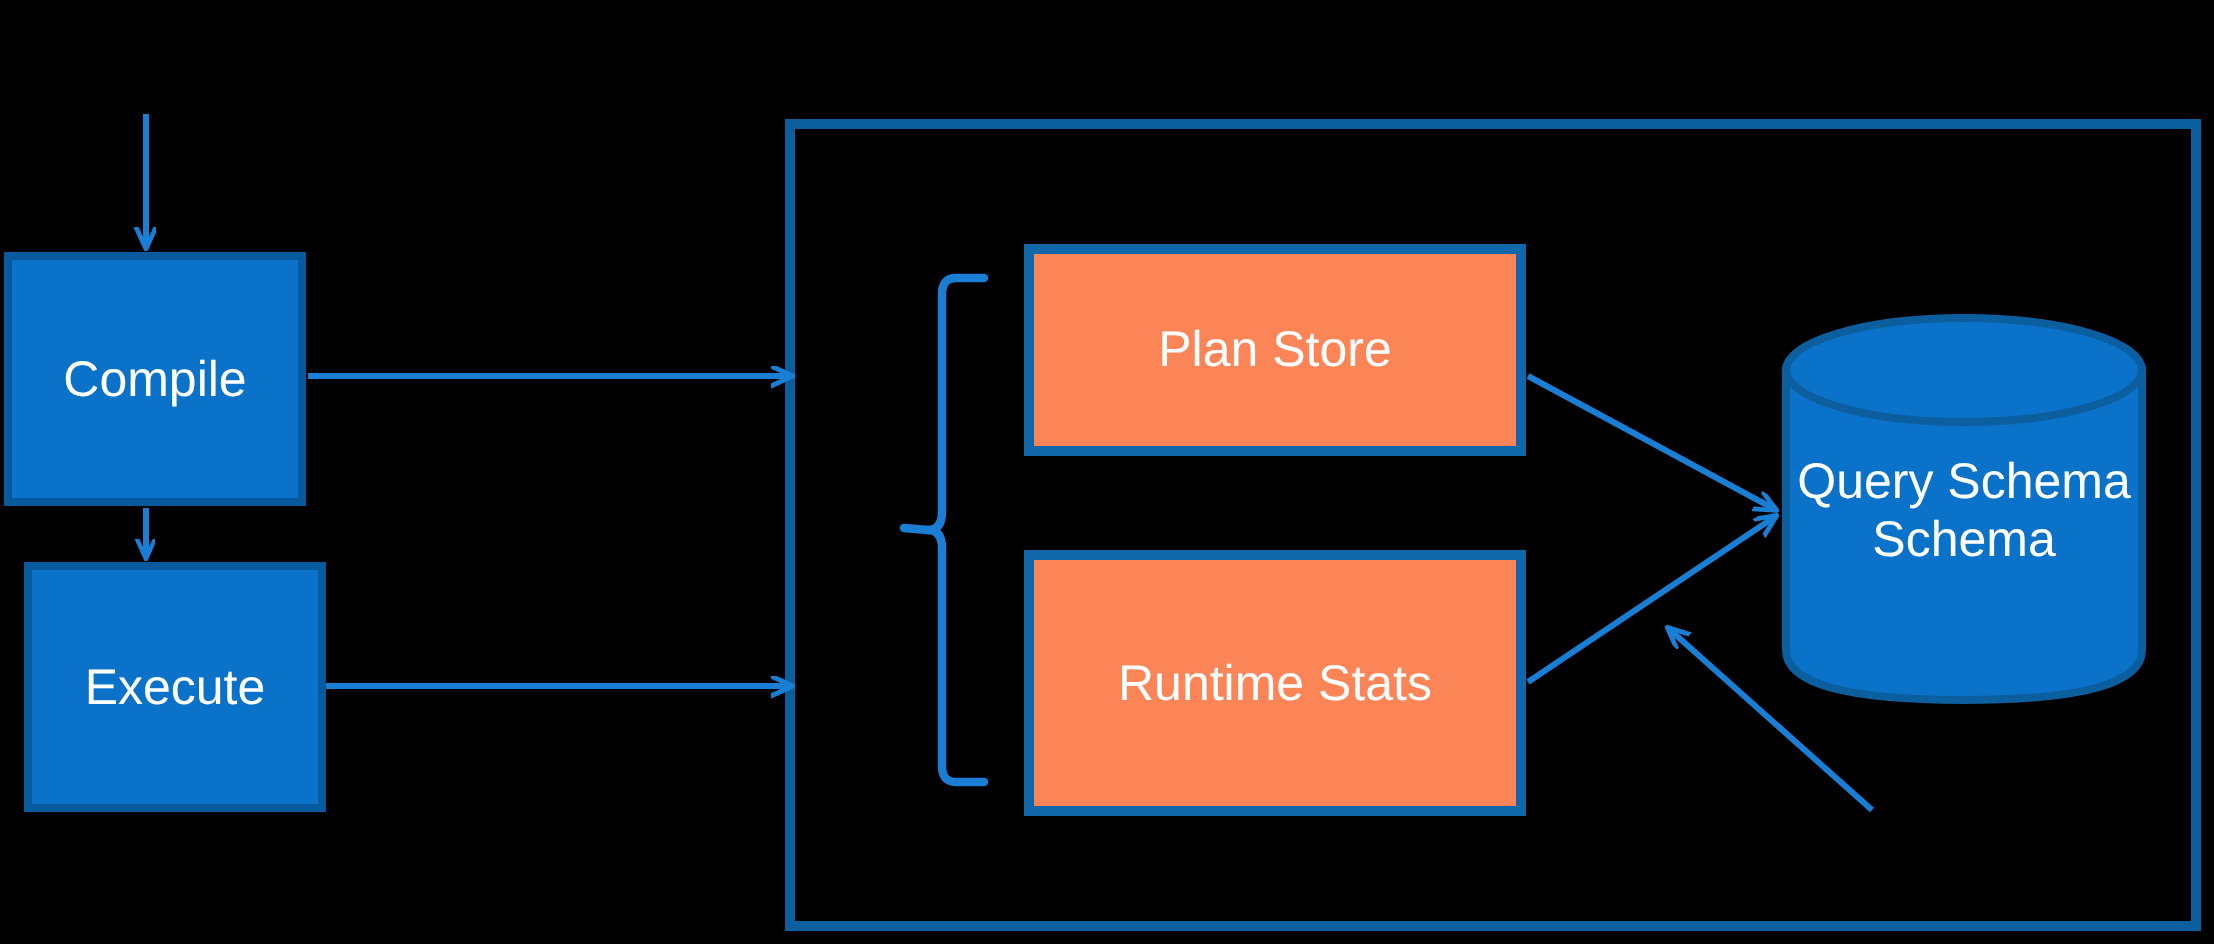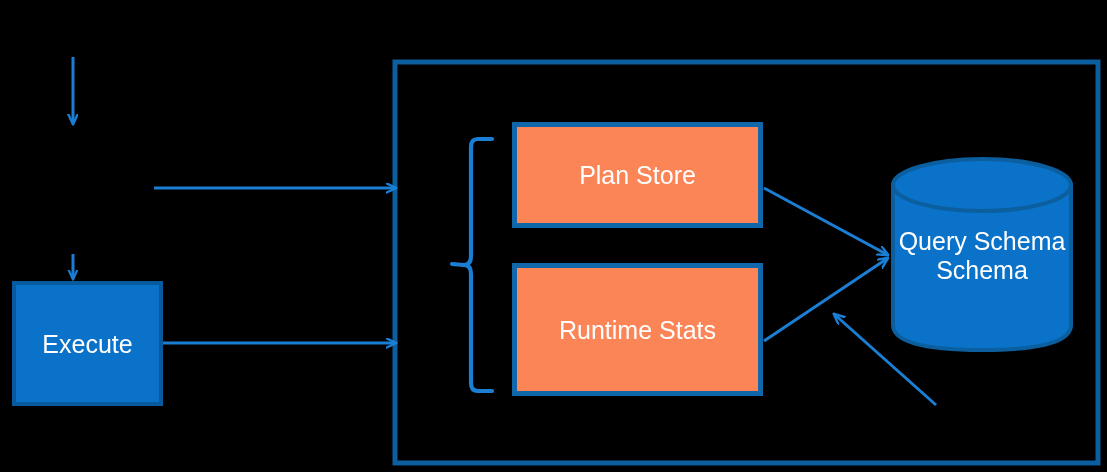--- a/index.html
+++ b/index.html
@@ -103,30 +103,33 @@
     <g>
       <path d="M 893 185
                L 893 325
                Q 893 350 982 350
                Q 1071 350 1071 325
                L 1071 185 Z" fill="#0a72c8" stroke="#0c5f9e" stroke-width="4"></path>
       <ellipse cx="982" cy="185" rx="89" ry="26" fill="#0a72c8" stroke="#0c5f9e" stroke-width="4"></ellipse>
     </g>
   </svg>
 
+  <div class="node node-blue" style="left:2px; top:126px; width:151px; height:127px;">
+    <span>Compile</span>
+  </div>
 
   <div class="node node-blue" style="left:12px; top:281px; width:151px; height:125px;">
     <span>Execute</span>
   </div>
 
   <div class="node node-orange" style="left:512px; top:122px; width:251px; height:106px;">
     <span>Plan Store</span>
   </div>
 
-  <div class="node node-orange" style="left:512px; top:263px; width:251px; height:133px;">
+  <div class="node node-orange" style="left:512px; top:275px; width:251px; height:133px;">
     <span>Runtime Stats</span>
   </div>
 
   <div class="cyl-label" style="left:893px; top:218px; width:178px; height:76px;">
     <span>Query Schema
 Schema</span>
   </div>
 
 </div>
 

